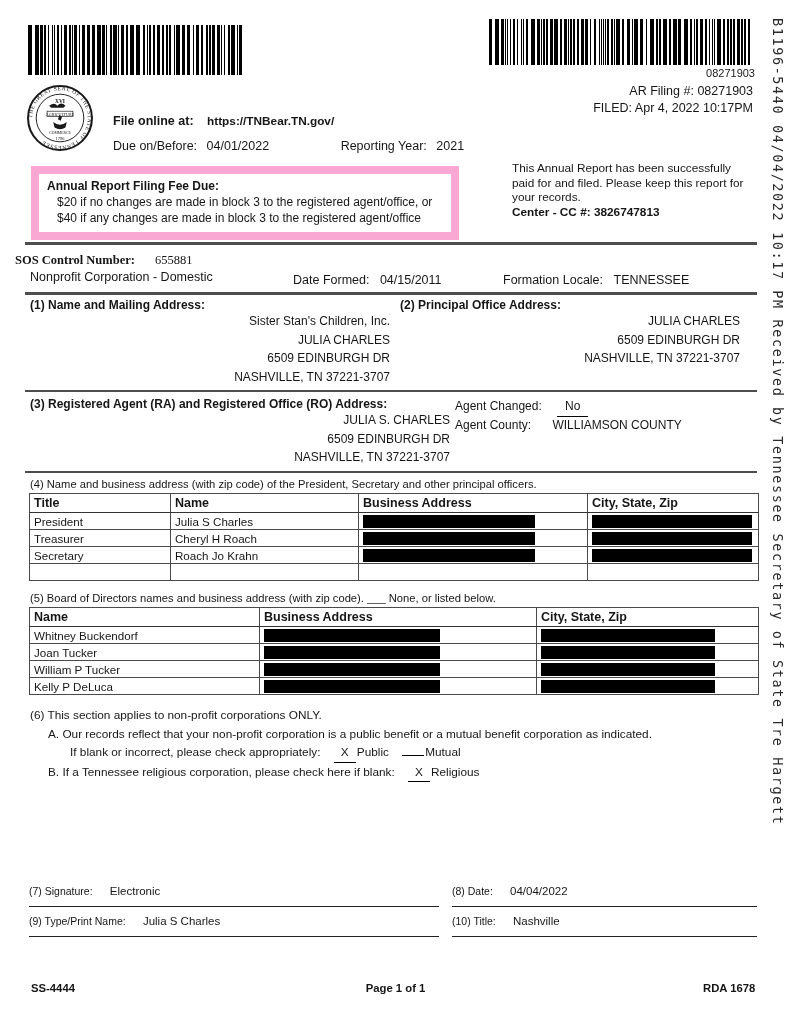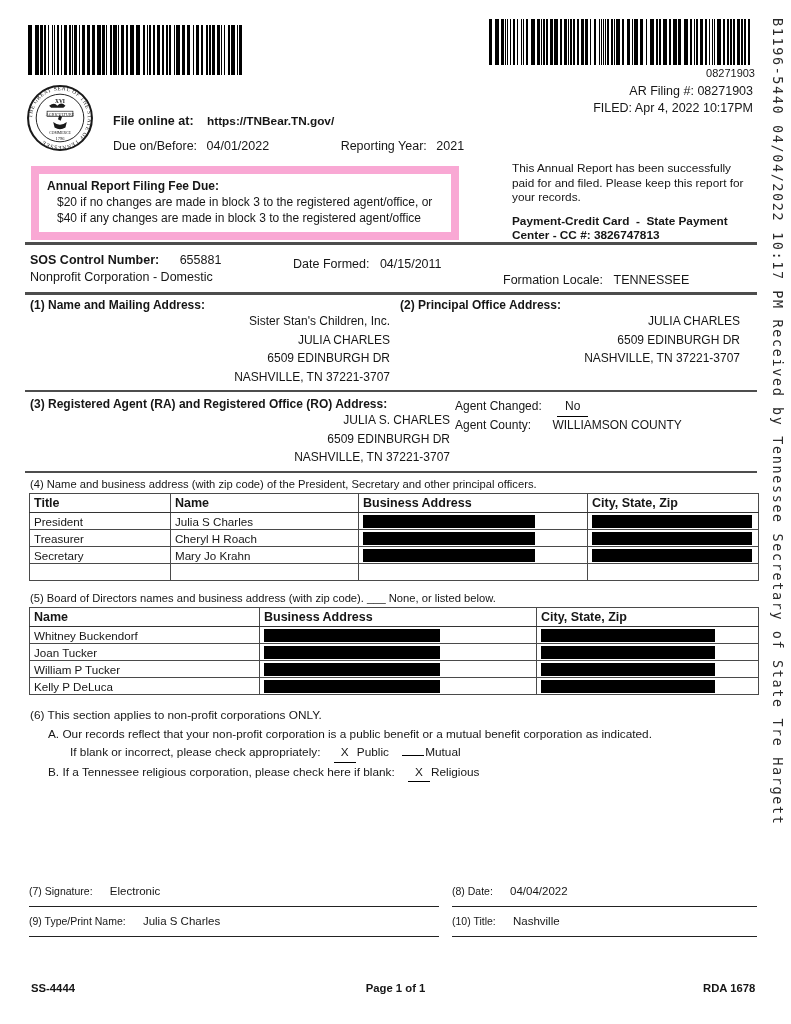--- a/index.html
+++ b/index.html
@@ -219,31 +219,30 @@
   </div>
 
   <div class="abs fee-box" style="left:31px; top:166px; width:428px;">
     <div class="b">Annual Report Filing Fee Due:</div>
     <div class="indent">$20 if no changes are made in block 3 to the registered agent/office, or</div>
     <div class="indent">$40 if any changes are made in block 3 to the registered agent/office</div>
   </div>
 
   <div class="abs notice" style="left:512px; top:161px; width:242px;">
     <div>This Annual Report has been successfully paid for and filed. Please keep this report for your records.</div>
-    <div class="b pre" style="margin-top:9px;">Payment-Credit Card  -  State Payment</div>
     <div class="b">Center - CC #: 3826747813</div>
   </div>
 
   <div class="abs rule" style="left:25px; top:242px; width:732px; height:2.5px;"></div>
-  <div class="abs" style="left:30px; top:250px;">
+  <div class="abs" style="left:15px; top:250px;font-family:Liberation Serif, serif;">
     <span class="b sos-label">SOS Control Number:</span>
     <span class="sos-val" style="margin-left:16px;">655881</span>
   </div>
   <div class="abs sos-val" style="left:30px; top:270px;">Nonprofit Corporation - Domestic</div>
-  <div class="abs" style="left:293px; top:254px;">
+  <div class="abs" style="left:293px; top:270px;">
     <span class="sos-val">Date Formed:</span>
     <span class="sos-val" style="margin-left:6px;">04/15/2011</span>
   </div>
   <div class="abs" style="left:503px; top:270px;">
     <span class="sos-val">Formation Locale:</span>
     <span class="sos-val" style="margin-left:6px;">TENNESSEE</span>
   </div>
   <div class="abs rule" style="left:25px; top:292px; width:732px; height:2.5px;"></div>
 
   <div class="abs" style="left:30px; top:298px; width:360px;">
@@ -308,21 +307,21 @@
         <td>Cheryl H Roach</td>
         <td>
               <div class="redact" style="width:172px;"></div>
             </td>
         <td>
               <div class="redact" style="width:160px;"></div>
             </td>
       </tr>
       <tr>
         <td>Secretary</td>
-        <td>Mary Jo Krahn</td>
+        <td>Roach Jo Krahn</td>
         <td>
               <div class="redact" style="width:172px;"></div>
             </td>
         <td>
               <div class="redact" style="width:160px;"></div>
             </td>
       </tr>
       <tr>
         <td></td>
         <td></td>

